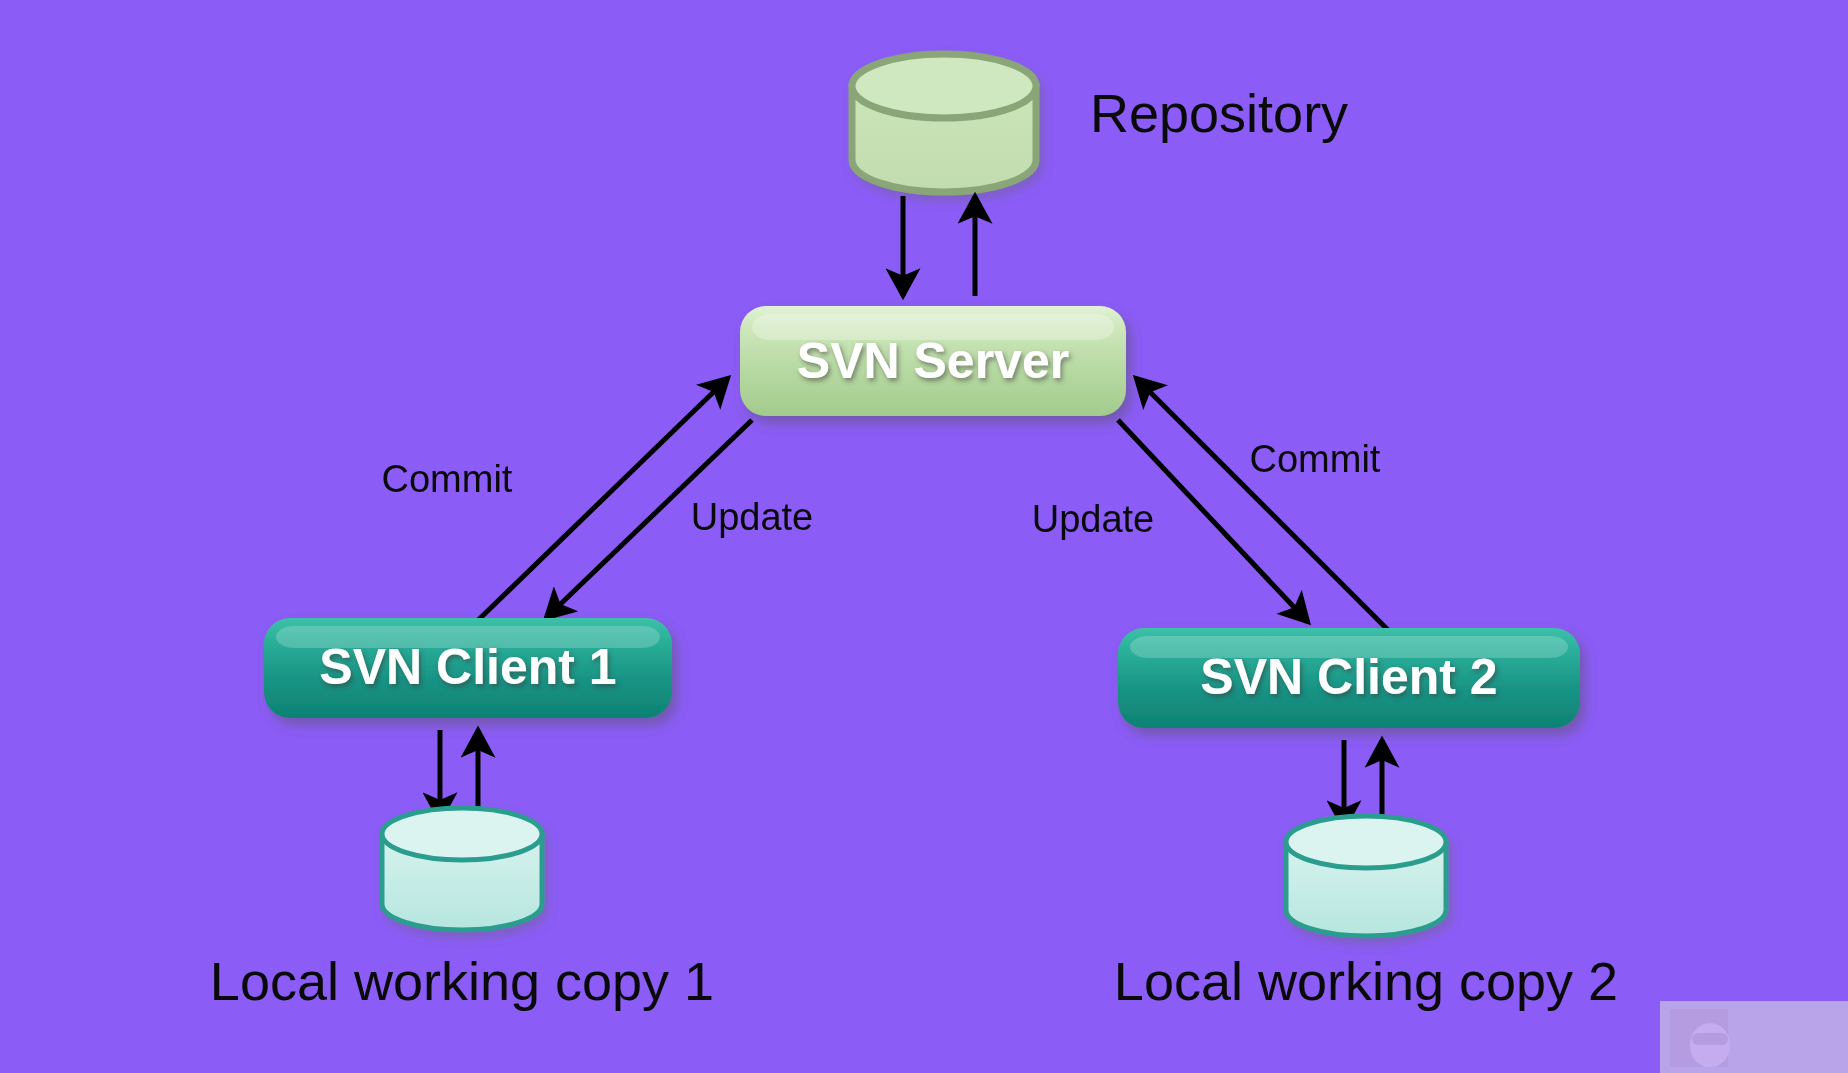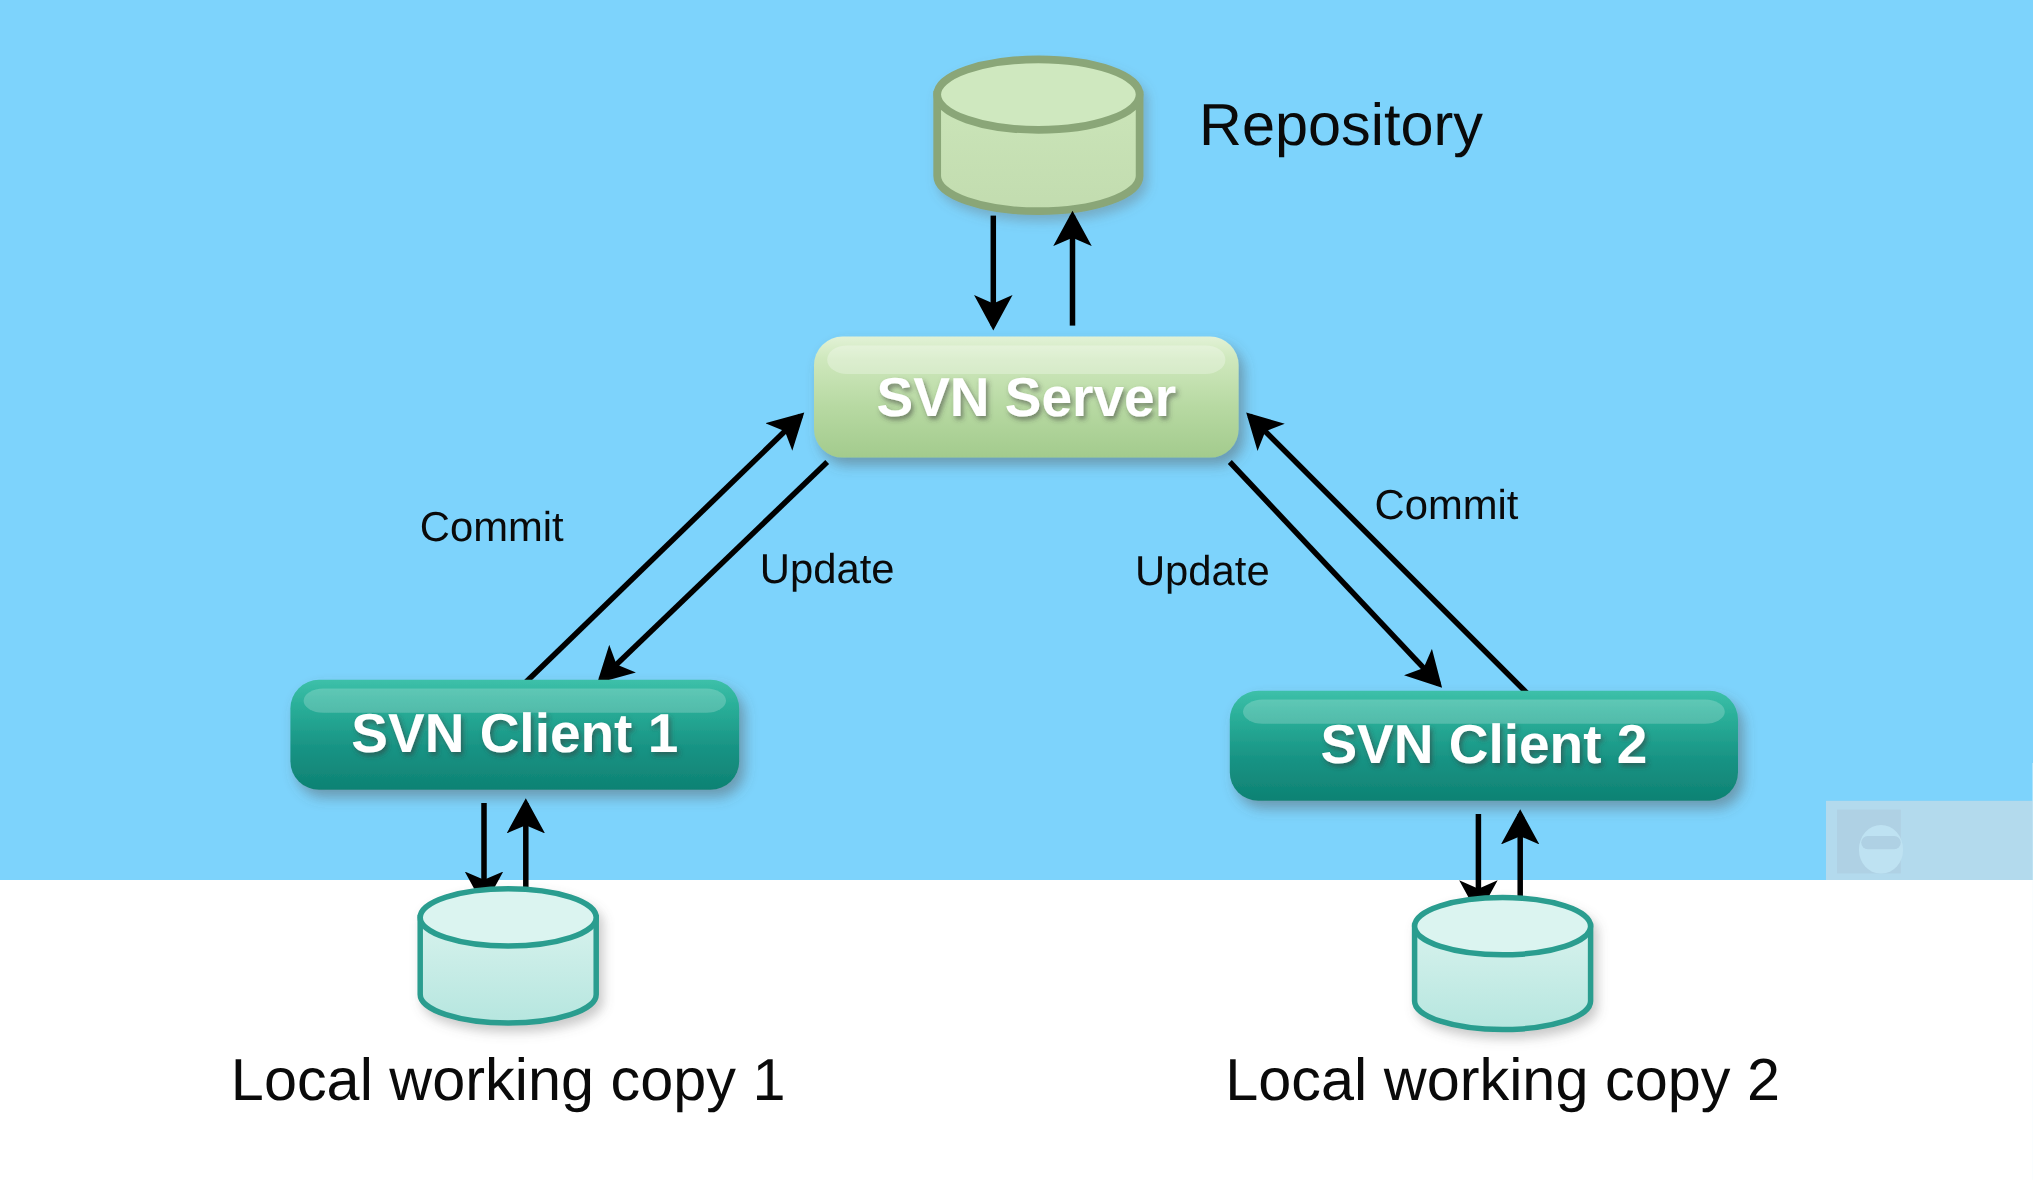--- a/index.html
+++ b/index.html
@@ -10,22 +10,22 @@
   }
   body {
     width: 1848px;
     height: 1073px;
     overflow: hidden;
     font-family: "Liberation Sans", sans-serif;
   }
   #diagram-root {
     position: relative;
     width: 1848px;
-    height: 800px;
-    background: #7dd3fc;
+    height: 1073px;
+    background: #8b5cf6;
   }
   svg.diagram-canvas {
     position: absolute;
     top: 0;
     left: 0;
     width: 1848px;
     height: 1073px;
     display: block;
   }
   .node-label-plain {

